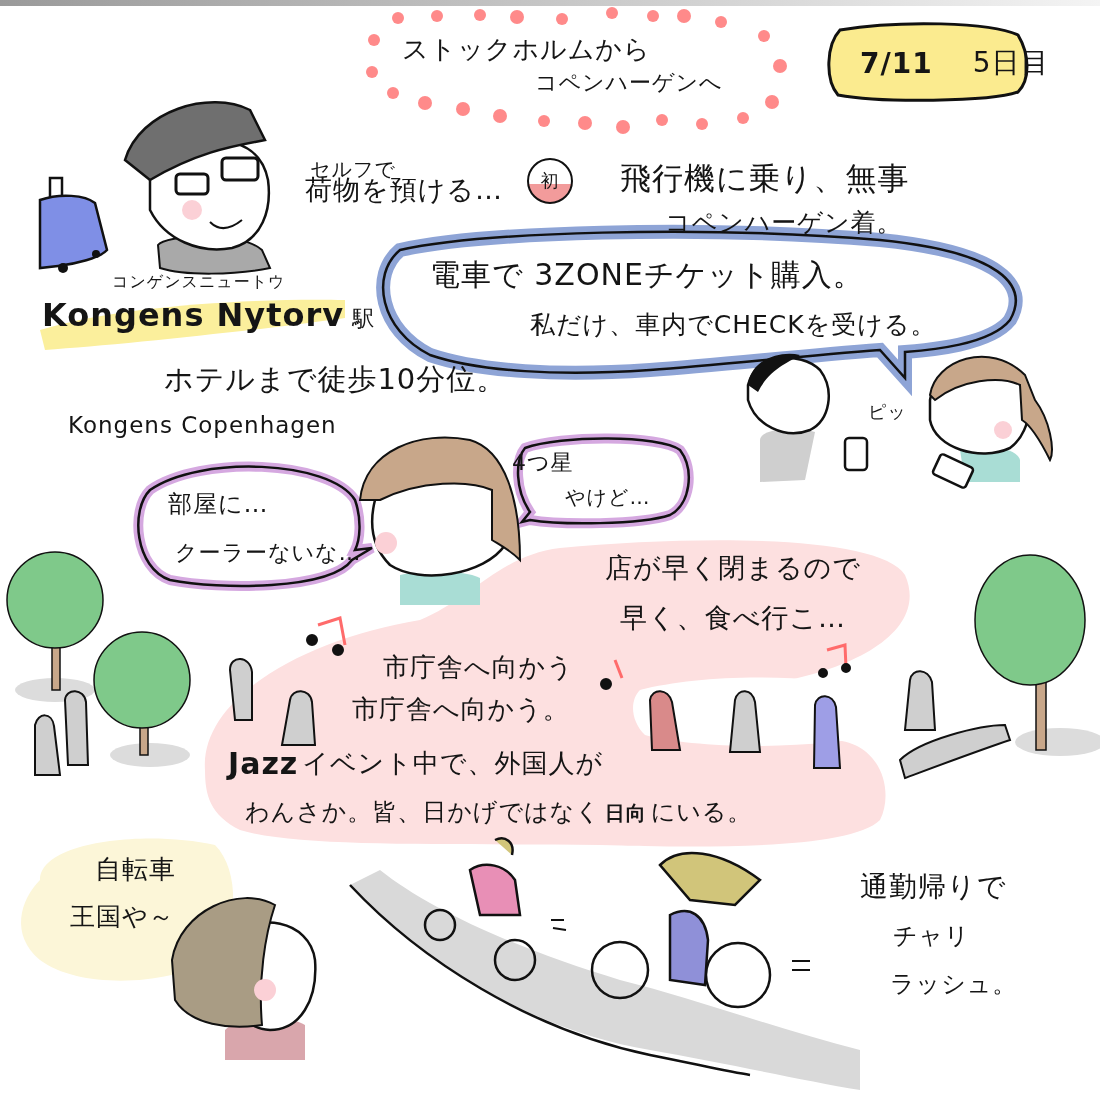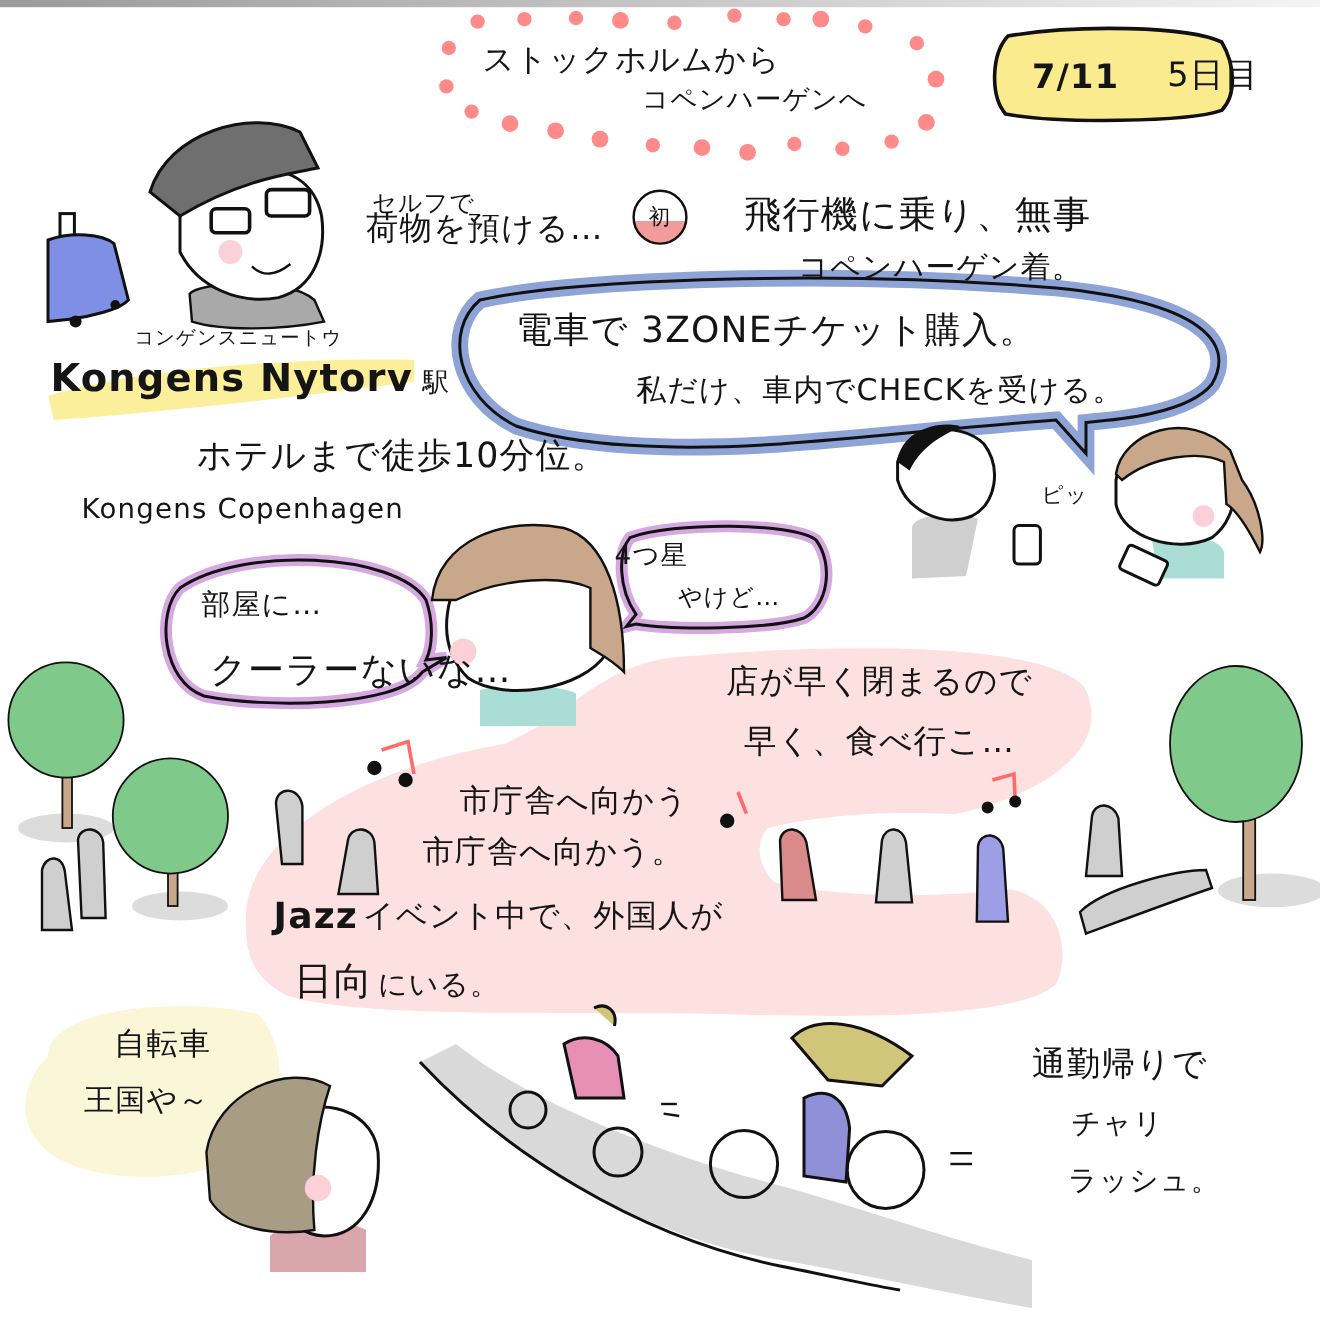--- a/index.html
+++ b/index.html
@@ -188,37 +188,38 @@
 <div class="abs hand" style="left:112px; top:272px; font-size:16px;">コンゲンスニュートウ</div>
 <div class="abs" style="left:42px; top:296px; display:flex; align-items:baseline; gap:8px;">
   <span class="hand" style="font-size:32px; font-weight:bold;">Kongens Nytorv</span>
   <span class="hand" style="font-size:22px;">駅</span>
 </div>
 
 <div class="abs hand" style="left:120px; top:360px; font-size:29px;margin-left:44px;">ホテルまで徒歩10分位。</div>
 <div class="abs hand" style="left:68px; top:412px; font-size:23px;">Kongens Copenhagen</div>
 
 <div class="abs hand" style="left:168px; top:488px; font-size:24px;">部屋に…</div>
-<div class="abs hand" style="left:175px; top:538px; font-size:30px;">クーラーないな…</div>
+<div class="abs hand" style="left:175px; top:538px; font-size:22px;">クーラーないな…</div>
 
 <div class="abs hand" style="left:512px; top:448px; font-size:22px;">4つ星</div>
 <div class="abs hand" style="left:565px; top:484px; font-size:20px;">やけど…</div>
 
 <div class="abs hand" style="left:605px; top:550px; font-size:27px;">店が早く閉まるので</div>
 <div class="abs hand" style="left:620px; top:600px; font-size:27px;">早く、食べ行こ…</div>
 
 <div class="abs hand" style="left:383px; top:650px; font-size:26px;">市庁舎へ向かう</div>
 <div class="abs hand" style="left:352px; top:692px; font-size:26px;">市庁舎へ向かう。</div>
 
 <div class="abs" style="left:228px; top:746px; display:flex; align-items:flex-end; gap:4px;">
   <span class="hand" style="font-size:30px; font-weight:bold;">Jazz</span>
   <span class="hand" style="font-size:26px;">イベント中で、外国人が</span>
 </div>
 <div class="abs" style="left:245px; top:796px; display:flex; align-items:baseline; gap:4px;">
-  <span class="hand" style="font-size:32px; font-weight:normal;">日向</span>
+  <span class="hand" style="font-size:24px;">わんさか。皆、日かげではなく</span>
+  <span class="hand" style="font-size:20px; font-weight:bold;">日向</span>
   <span class="hand" style="font-size:24px;">にいる。</span>
 </div>
 
 <div class="abs hand" style="left:95px; top:852px; font-size:26px;">自転車</div>
 <div class="abs hand" style="left:70px; top:900px; font-size:25px;">王国や～</div>
 
 <div class="abs hand" style="left:860px; top:868px; font-size:28px;">通勤帰りで</div>
 <div class="abs hand" style="left:893px; top:920px; font-size:24px;">チャリ</div>
 <div class="abs hand" style="left:890px; top:968px; font-size:24px;">ラッシュ。</div>
 

